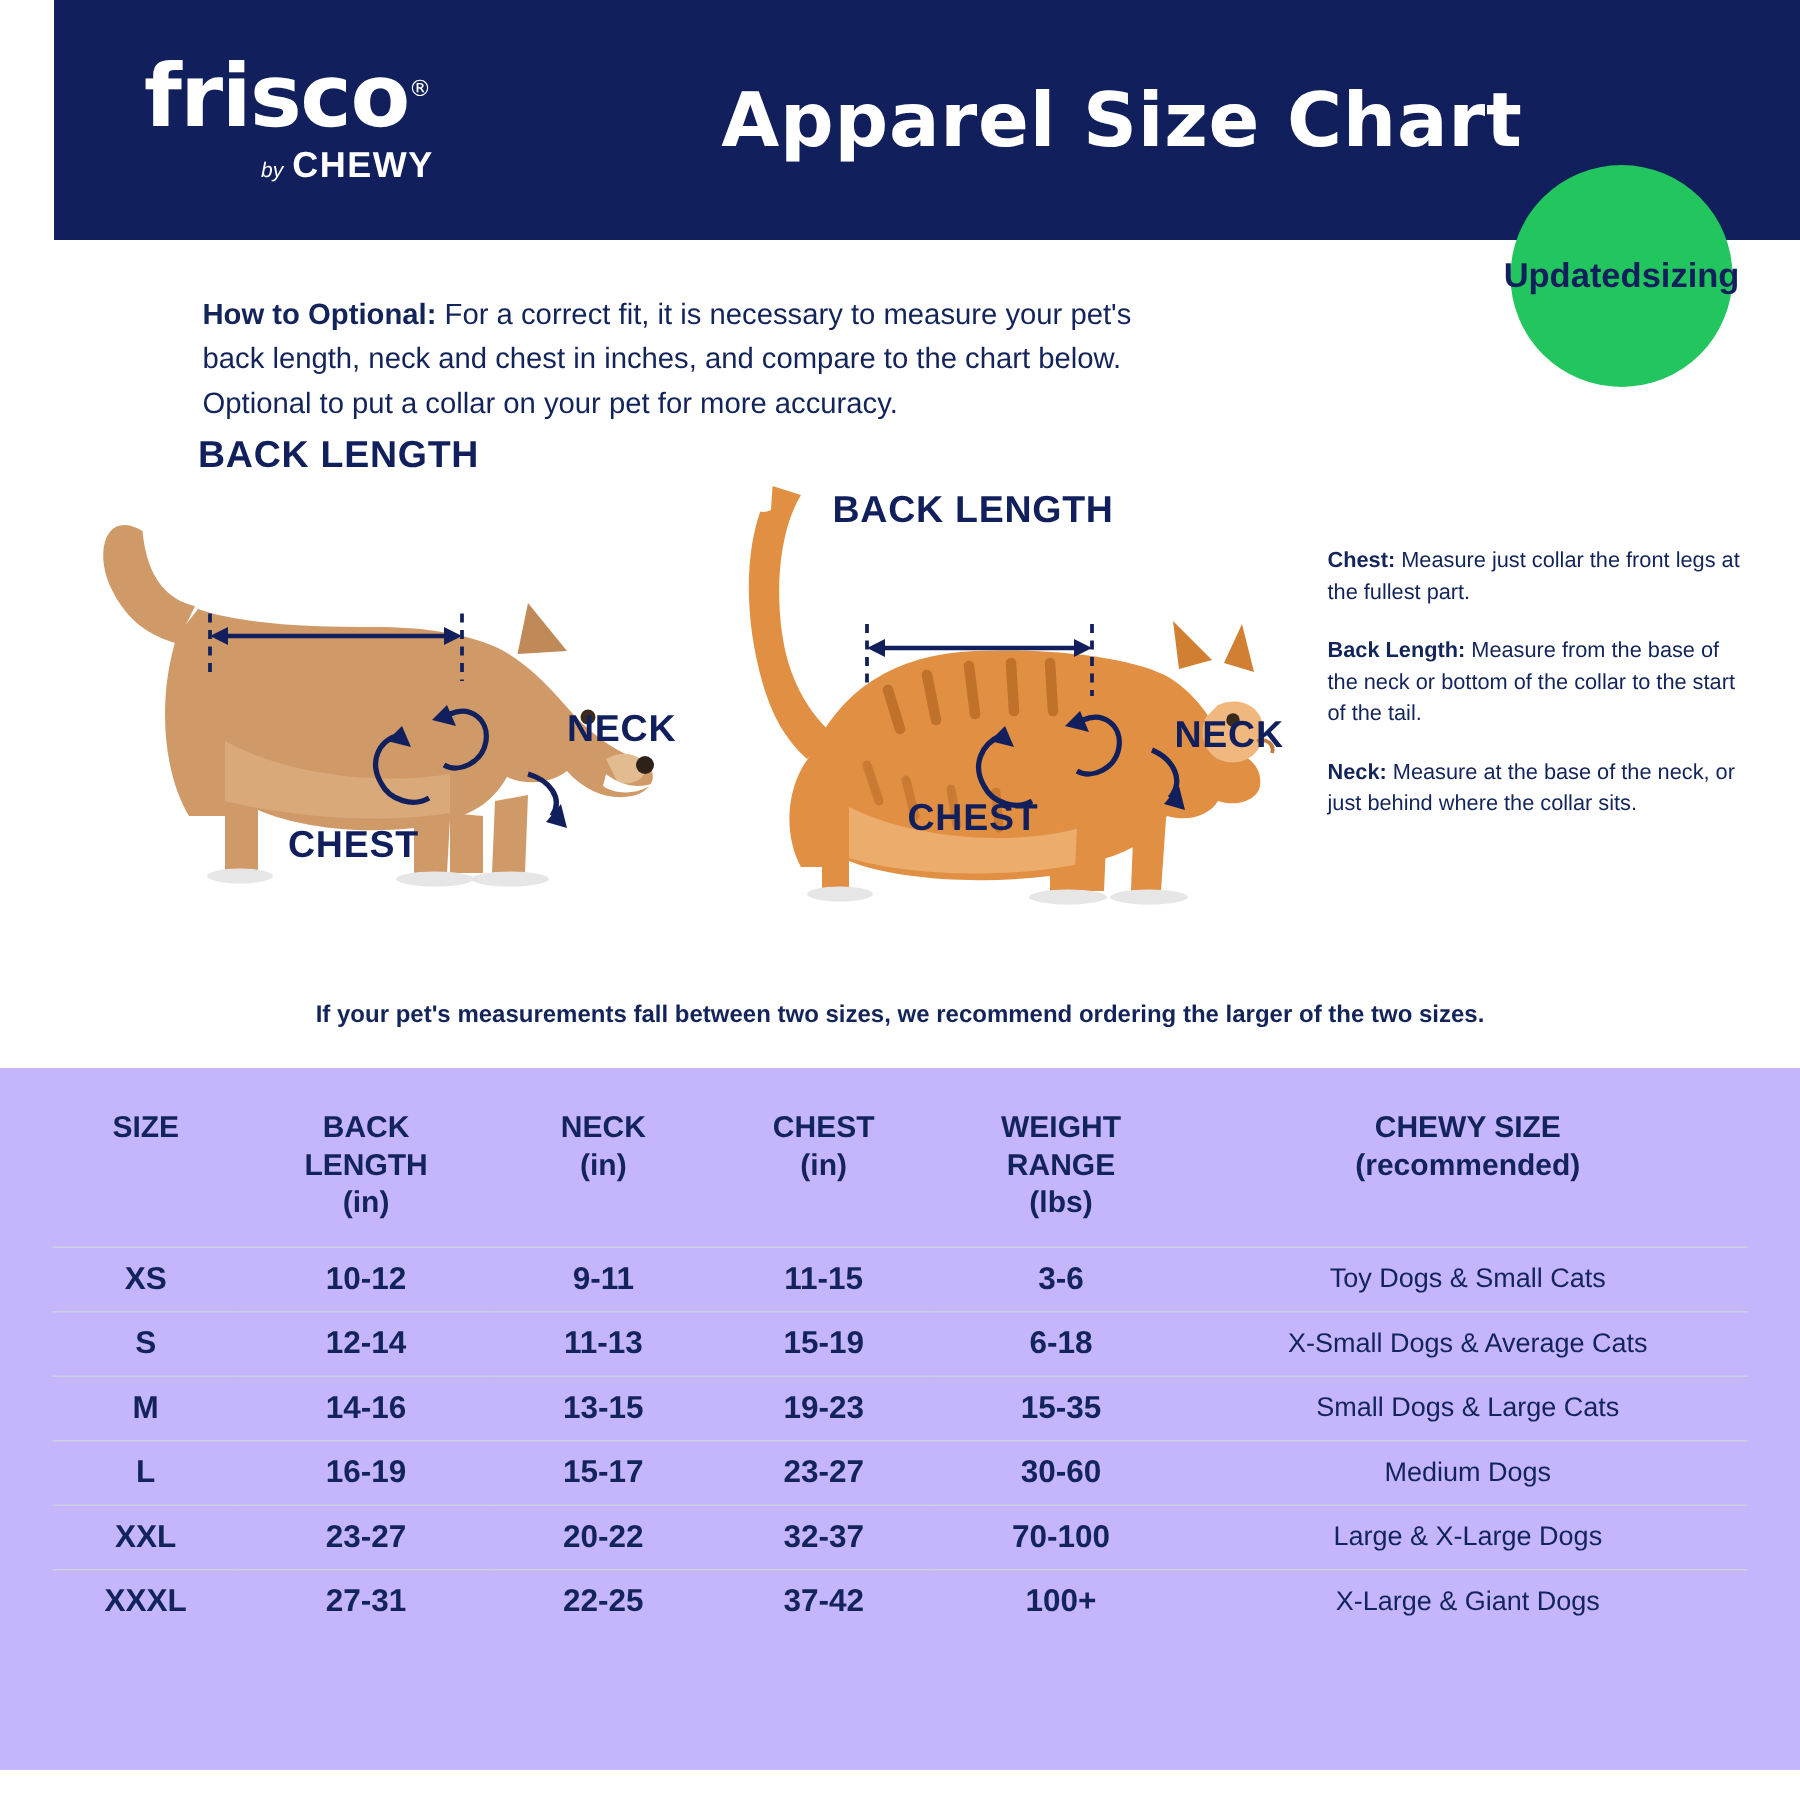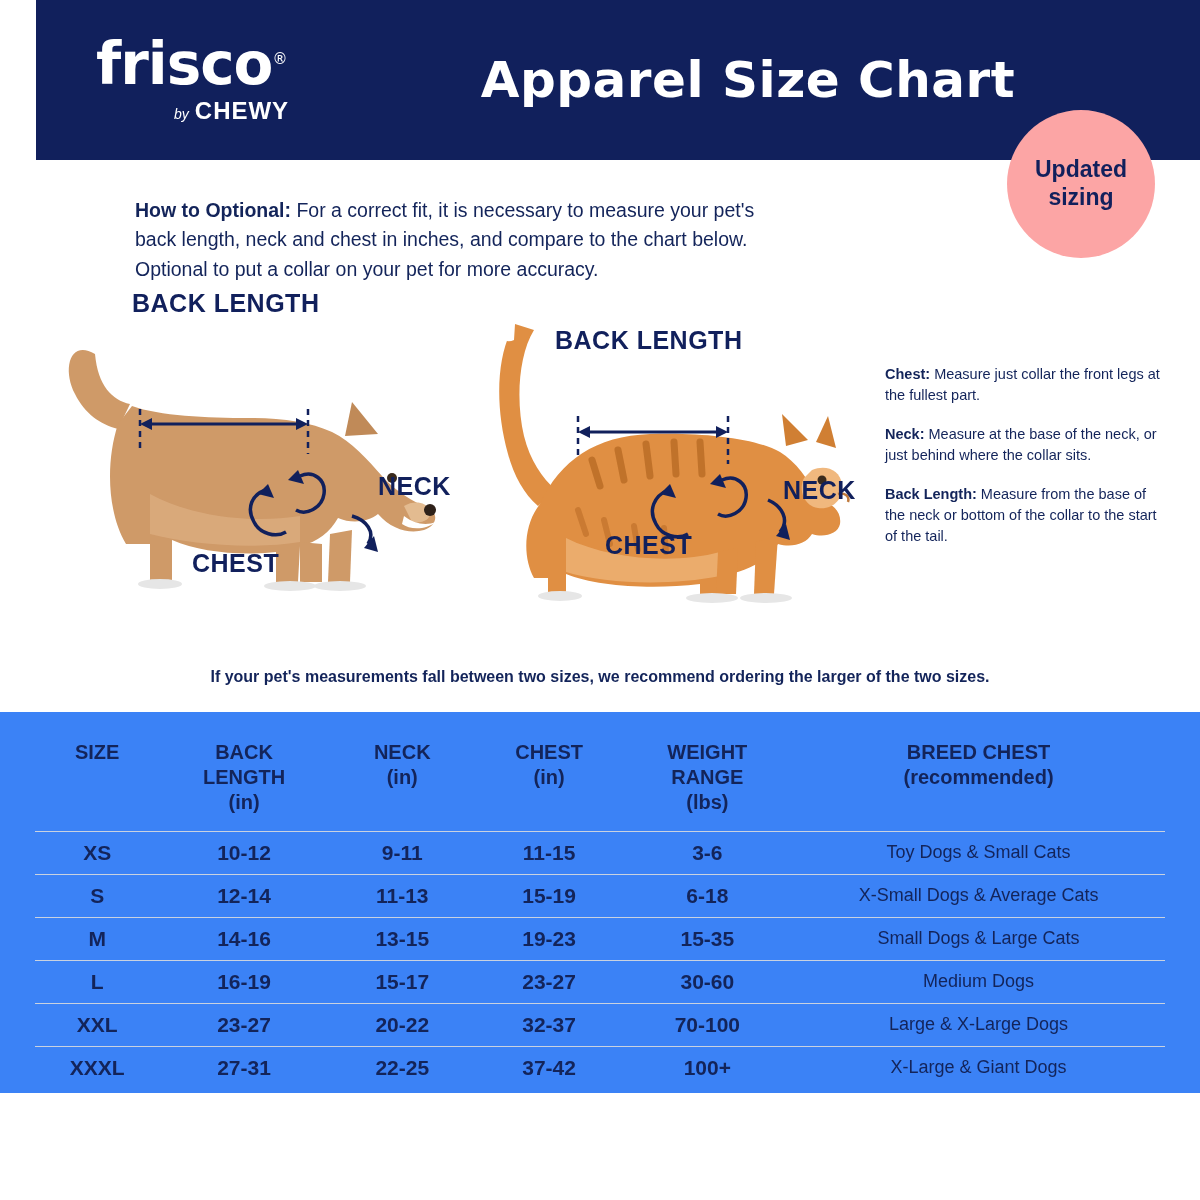--- a/index.html
+++ b/index.html
@@ -71,24 +71,24 @@
     margin-right: 120px;
     font-family: "DejaVu Sans", sans-serif;
   }
   .badge {
     position: absolute;
     right: 45px;
     top: 110px;
     width: 148px;
     height: 148px;
     border-radius: 50%;
-    background: #fca5a5;
+    background: #22c55e;
     color: #11205c;
     display: flex;
-    flex-direction: column;
+    flex-direction: row;
     align-items: center;
     justify-content: center;
     font-weight: bold;
     font-size: 23px;
     line-height: 1.2;
     text-align: right;
     z-index: 5;
   }
 
   
@@ -130,23 +130,23 @@
   .note {
     text-align: center;
     font-size: 16px;
     font-weight: bold;
     color: #13245a;
     padding: 14px 0 26px 0;
   }
 
   
   .table-wrap {
-    background: #3b82f6;
+    background: #c4b5fd;
     padding: 22px 35px 10px 35px;
-    height: 381px;
+    height: 468px;
   }
   table {
     width: 100%;
     border-collapse: collapse;
   }
   thead th {
     font-size: 20px;
     font-weight: bold;
     color: #13245a;
     padding: 6px 4px 16px 4px;
@@ -307,24 +307,24 @@
 
   <div class="measure-label" style="left:555px; top:32px; font-size:25px;">BACK LENGTH</div>
   <div class="measure-label" style="left:783px; top:182px; font-size:25px;">NECK</div>
   <div class="measure-label" style="left:605px; top:237px; font-size:25px;">CHEST</div>
 
   <div class="tips">
     <p>
       <b>Chest:</b><span> Measure just collar the front legs at the fullest part.</span>
     </p>
     <p>
-      <b>Neck:</b><span> Measure at the base of the neck, or just behind where the collar sits.</span>
+      <b>Back Length:</b><span> Measure from the base of the neck or bottom of the collar to the start of the tail.</span>
     </p>
     <p>
-      <b>Back Length:</b><span> Measure from the base of the neck or bottom of the collar to the start of the tail.</span>
+      <b>Neck:</b><span> Measure at the base of the neck, or just behind where the collar sits.</span>
     </p>
   </div>
 </div>
 
 <div class="note">If your pet's measurements fall between two sizes, we recommend ordering the larger of the two sizes.</div>
 
 <div class="table-wrap">
   <table>
     <colgroup>
       <col class="c-size">
@@ -351,21 +351,21 @@
         <th>
           <span>CHEST</span>
           <span class="sub">(in)</span>
         </th>
         <th>
           <span>WEIGHT</span>
           <span class="sub">RANGE</span>
           <span class="sub">(lbs)</span>
         </th>
         <th>
-          <span>BREED CHEST</span>
+          <span>CHEWY SIZE</span>
           <span class="sub">(recommended)</span>
         </th>
       </tr>
     </thead>
     <tbody id="table-body">
         <tr>
           <td>XS</td>
           <td>10-12</td>
           <td>9-11</td>
           <td>11-15</td>

